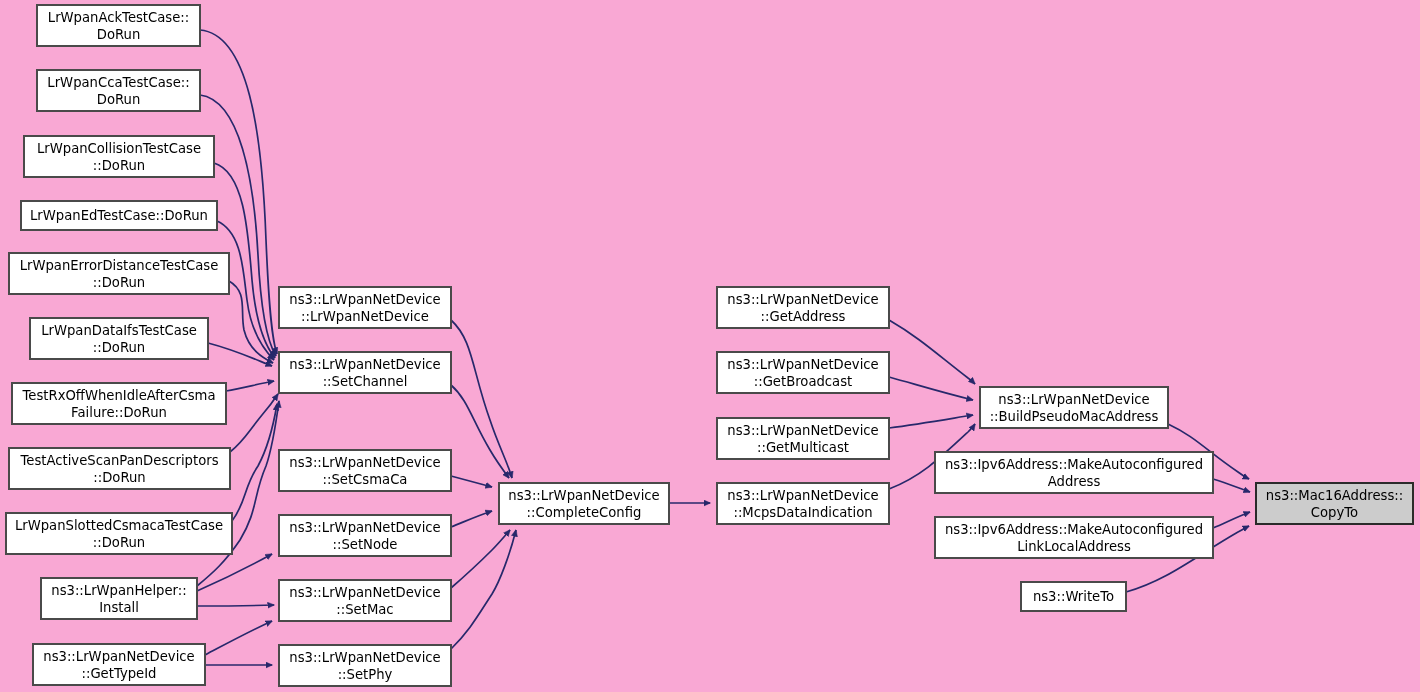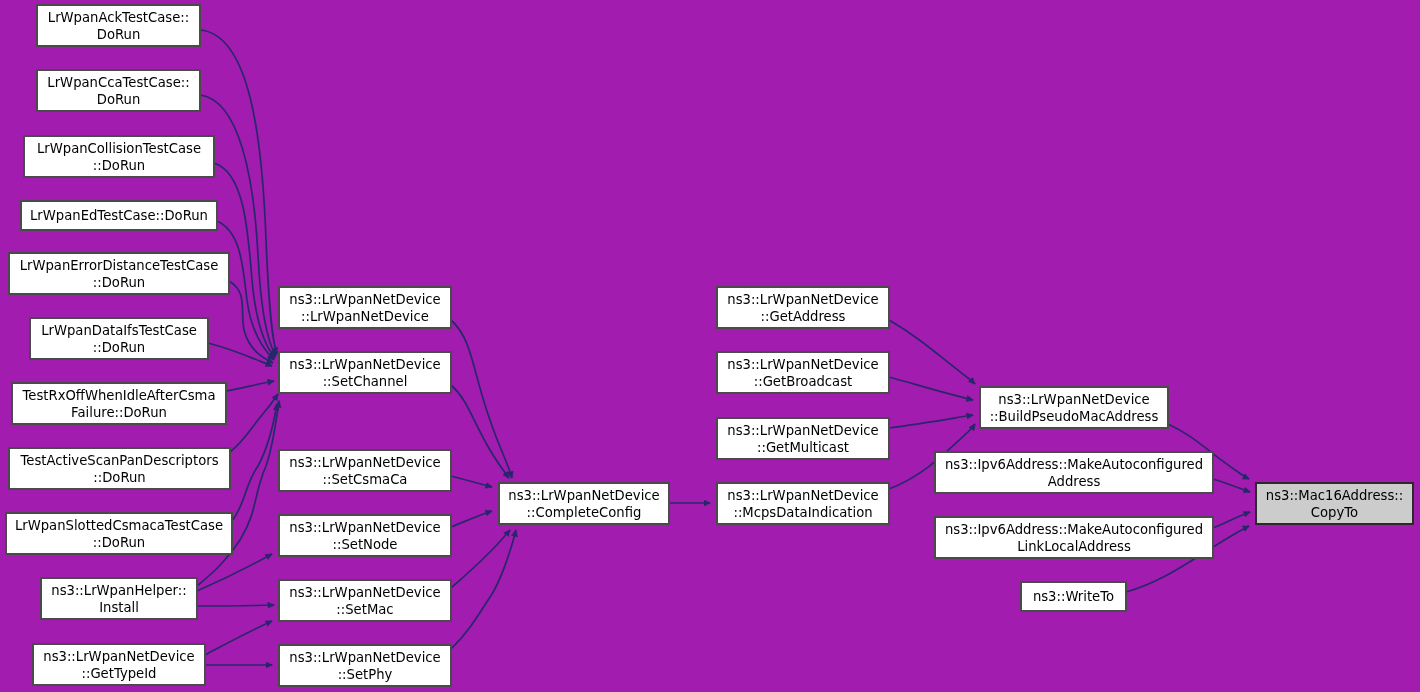--- a/index.html
+++ b/index.html
@@ -10,21 +10,21 @@
   body {
     width: 1420px;
     height: 692px;
     font-family: "DejaVu Sans", "Liberation Sans", sans-serif;
     overflow: hidden;
   }
   #graph-root {
     position: relative;
     width: 1420px;
     height: 692px;
-    background: #a21caf;
+    background: #f9a8d4;
   }
   svg#callgraph {
     display: block;
     width: 1420px;
     height: 692px;
   }
   .node-box {
     fill: #ffffff;
     stroke: #4a4a4a;
     stroke-width: 2;

